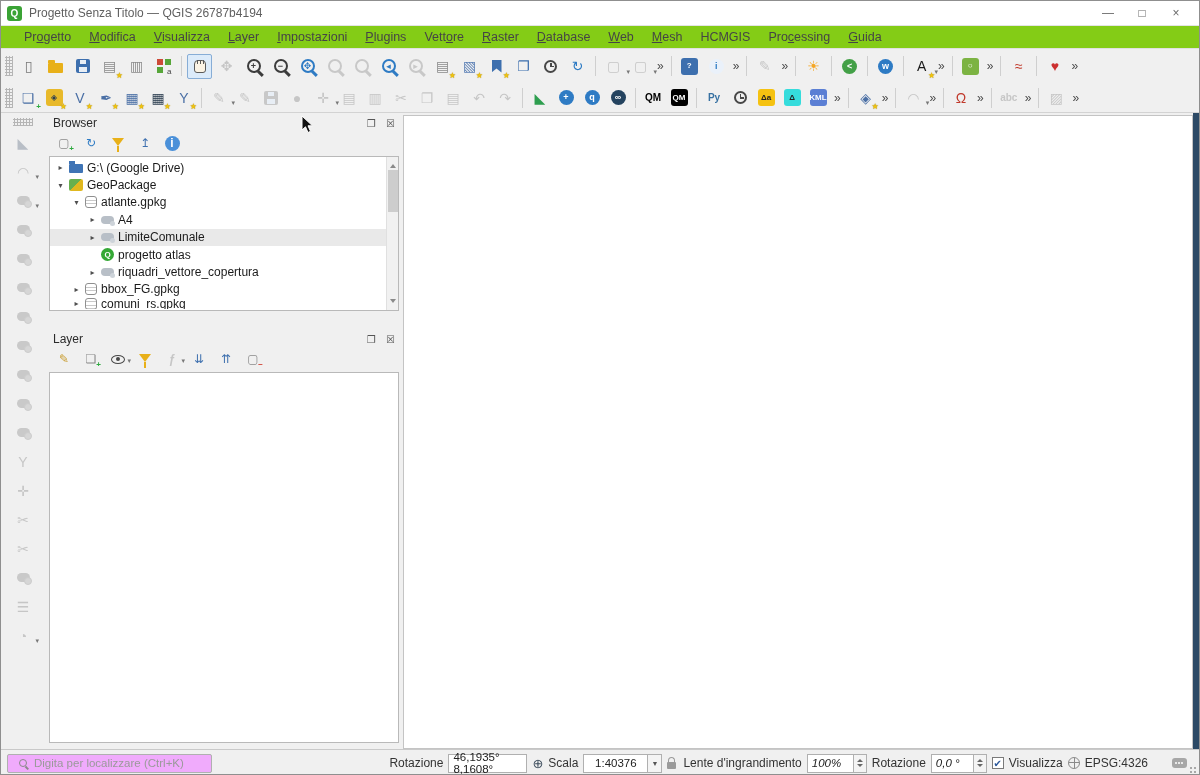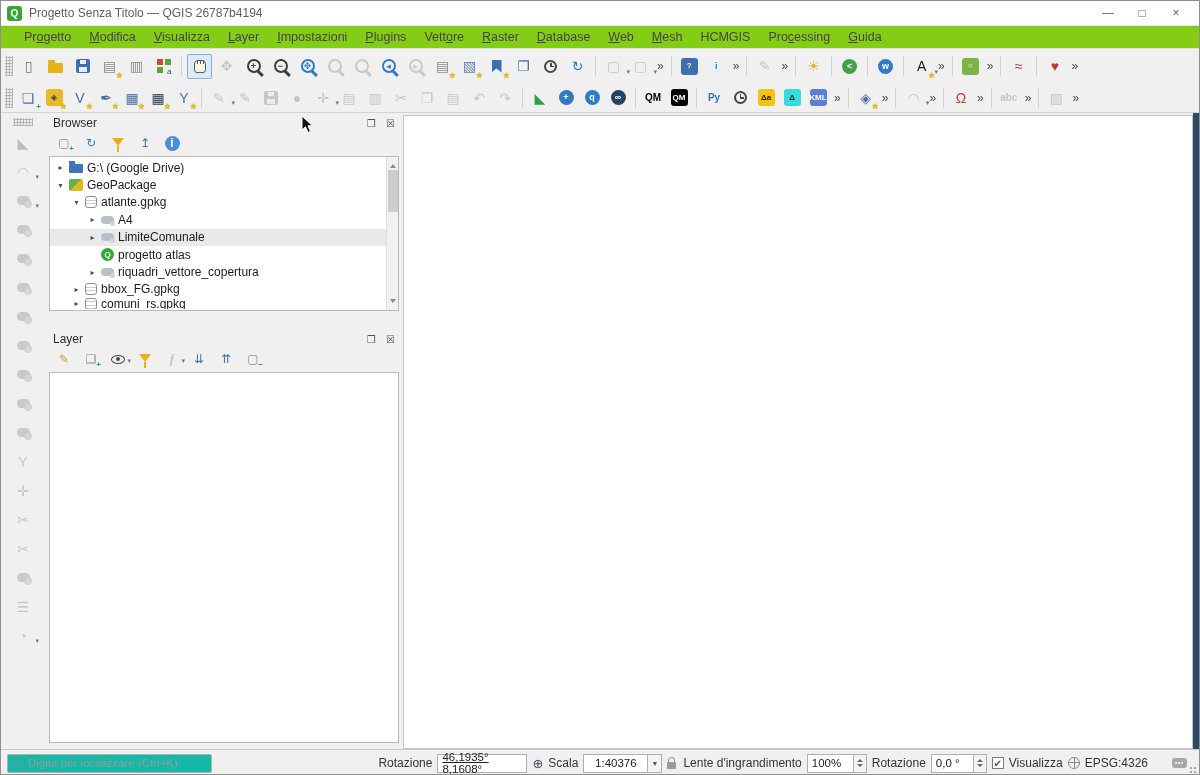--- a/index.html
+++ b/index.html
@@ -102,31 +102,31 @@
   .sthumb{width:10px;height:42px;background:#cdcdcd;}
   .sfill{flex:1;}
 
   .layer-empty{flex:1;margin:1px 2px 6px 4px;background:#fff;border:1px solid #b9b9b9;}
 
   .canvas{flex:1;background:#fff;border:1px solid #c4c4c4;margin:2px 0 0 2px;}
   .dark-strip{width:6px;background:#2c4a66;}
 
   
   .statusbar{height:27px;display:flex;align-items:center;gap:5px;padding:0 8px 0 6px;background:#f0f0f0;border-top:1px solid #c9c9c9;font-size:12px;color:#333;position:relative;}
-  .locator{display:flex;align-items:center;gap:5px;width:205px;height:19px;background:#14b8a6;border:1px solid #b0b0b0;border-radius:2px;padding:0 5px;}
+  .locator{display:flex;align-items:center;gap:5px;width:205px;height:19px;background:#f0abfc;border:1px solid #b0b0b0;border-radius:2px;padding:0 11px;}
   .locator input{border:none;outline:none;width:100%;font-size:11.5px;color:#444;font-family:inherit;background:transparent;}
   .locator input::placeholder{color:#9a9a9a;}
   .mini-mag{width:8px;height:8px;border:1.5px solid #8a8a8a;border-radius:50%;position:relative;flex:none;}
   .mini-mag::after{content:"";position:absolute;width:4px;height:1.5px;background:#8a8a8a;transform:rotate(45deg);bottom:-2px;right:-3px;}
   .sb-spacer{flex:1;}
   .sb-field{height:19px;background:#fff;border:1px solid #b0b0b0;display:flex;align-items:center;justify-content:center;font-size:11.5px;color:#222;padding:0 4px;}
-  .w-coord{width:90px;text-decoration:underline;}
+  .w-coord{width:79px;}
   .w-scale{width:64px;border-right:none;text-align:center;}
   .combo-btn{width:15px;height:19px;background:#f4f4f4;border:1px solid #b0b0b0;display:flex;align-items:center;justify-content:center;font-size:7px;color:#555;}
-  .spin{display:flex;}
+  .spin{display:flex;font-style:italic;}
   .spin .sb-field{border-right:none;justify-content:flex-start;}
   .w-mag{width:46px;}
   .w-rot{width:42px;}
   .spin-arrows{width:14px;height:19px;border:1px solid #b0b0b0;background:#f4f4f4;display:flex;flex-direction:column;align-items:center;justify-content:center;gap:2px;}
   .spin-arrows i{width:0;height:0;border:3px solid transparent;display:block;}
   .spin-arrows i.up{border-bottom:3.5px solid #666;}
   .spin-arrows i.dn{border-top:3.5px solid #666;}
   .cb{width:12px;height:12px;border:1px solid #7a7a7a;background:#fff;color:#2b579a;font-size:10px;line-height:11px;text-align:center;}
   .ic-lock{width:9px;height:7px;background:#9a9a9a;border-radius:1px;position:relative;margin-top:4px;margin-right:2px;}
   .ic-lock::before{content:"";position:absolute;top:-5px;left:1px;width:5px;height:5px;border:1.5px solid #9a9a9a;border-bottom:none;border-radius:4px 4px 0 0;}

